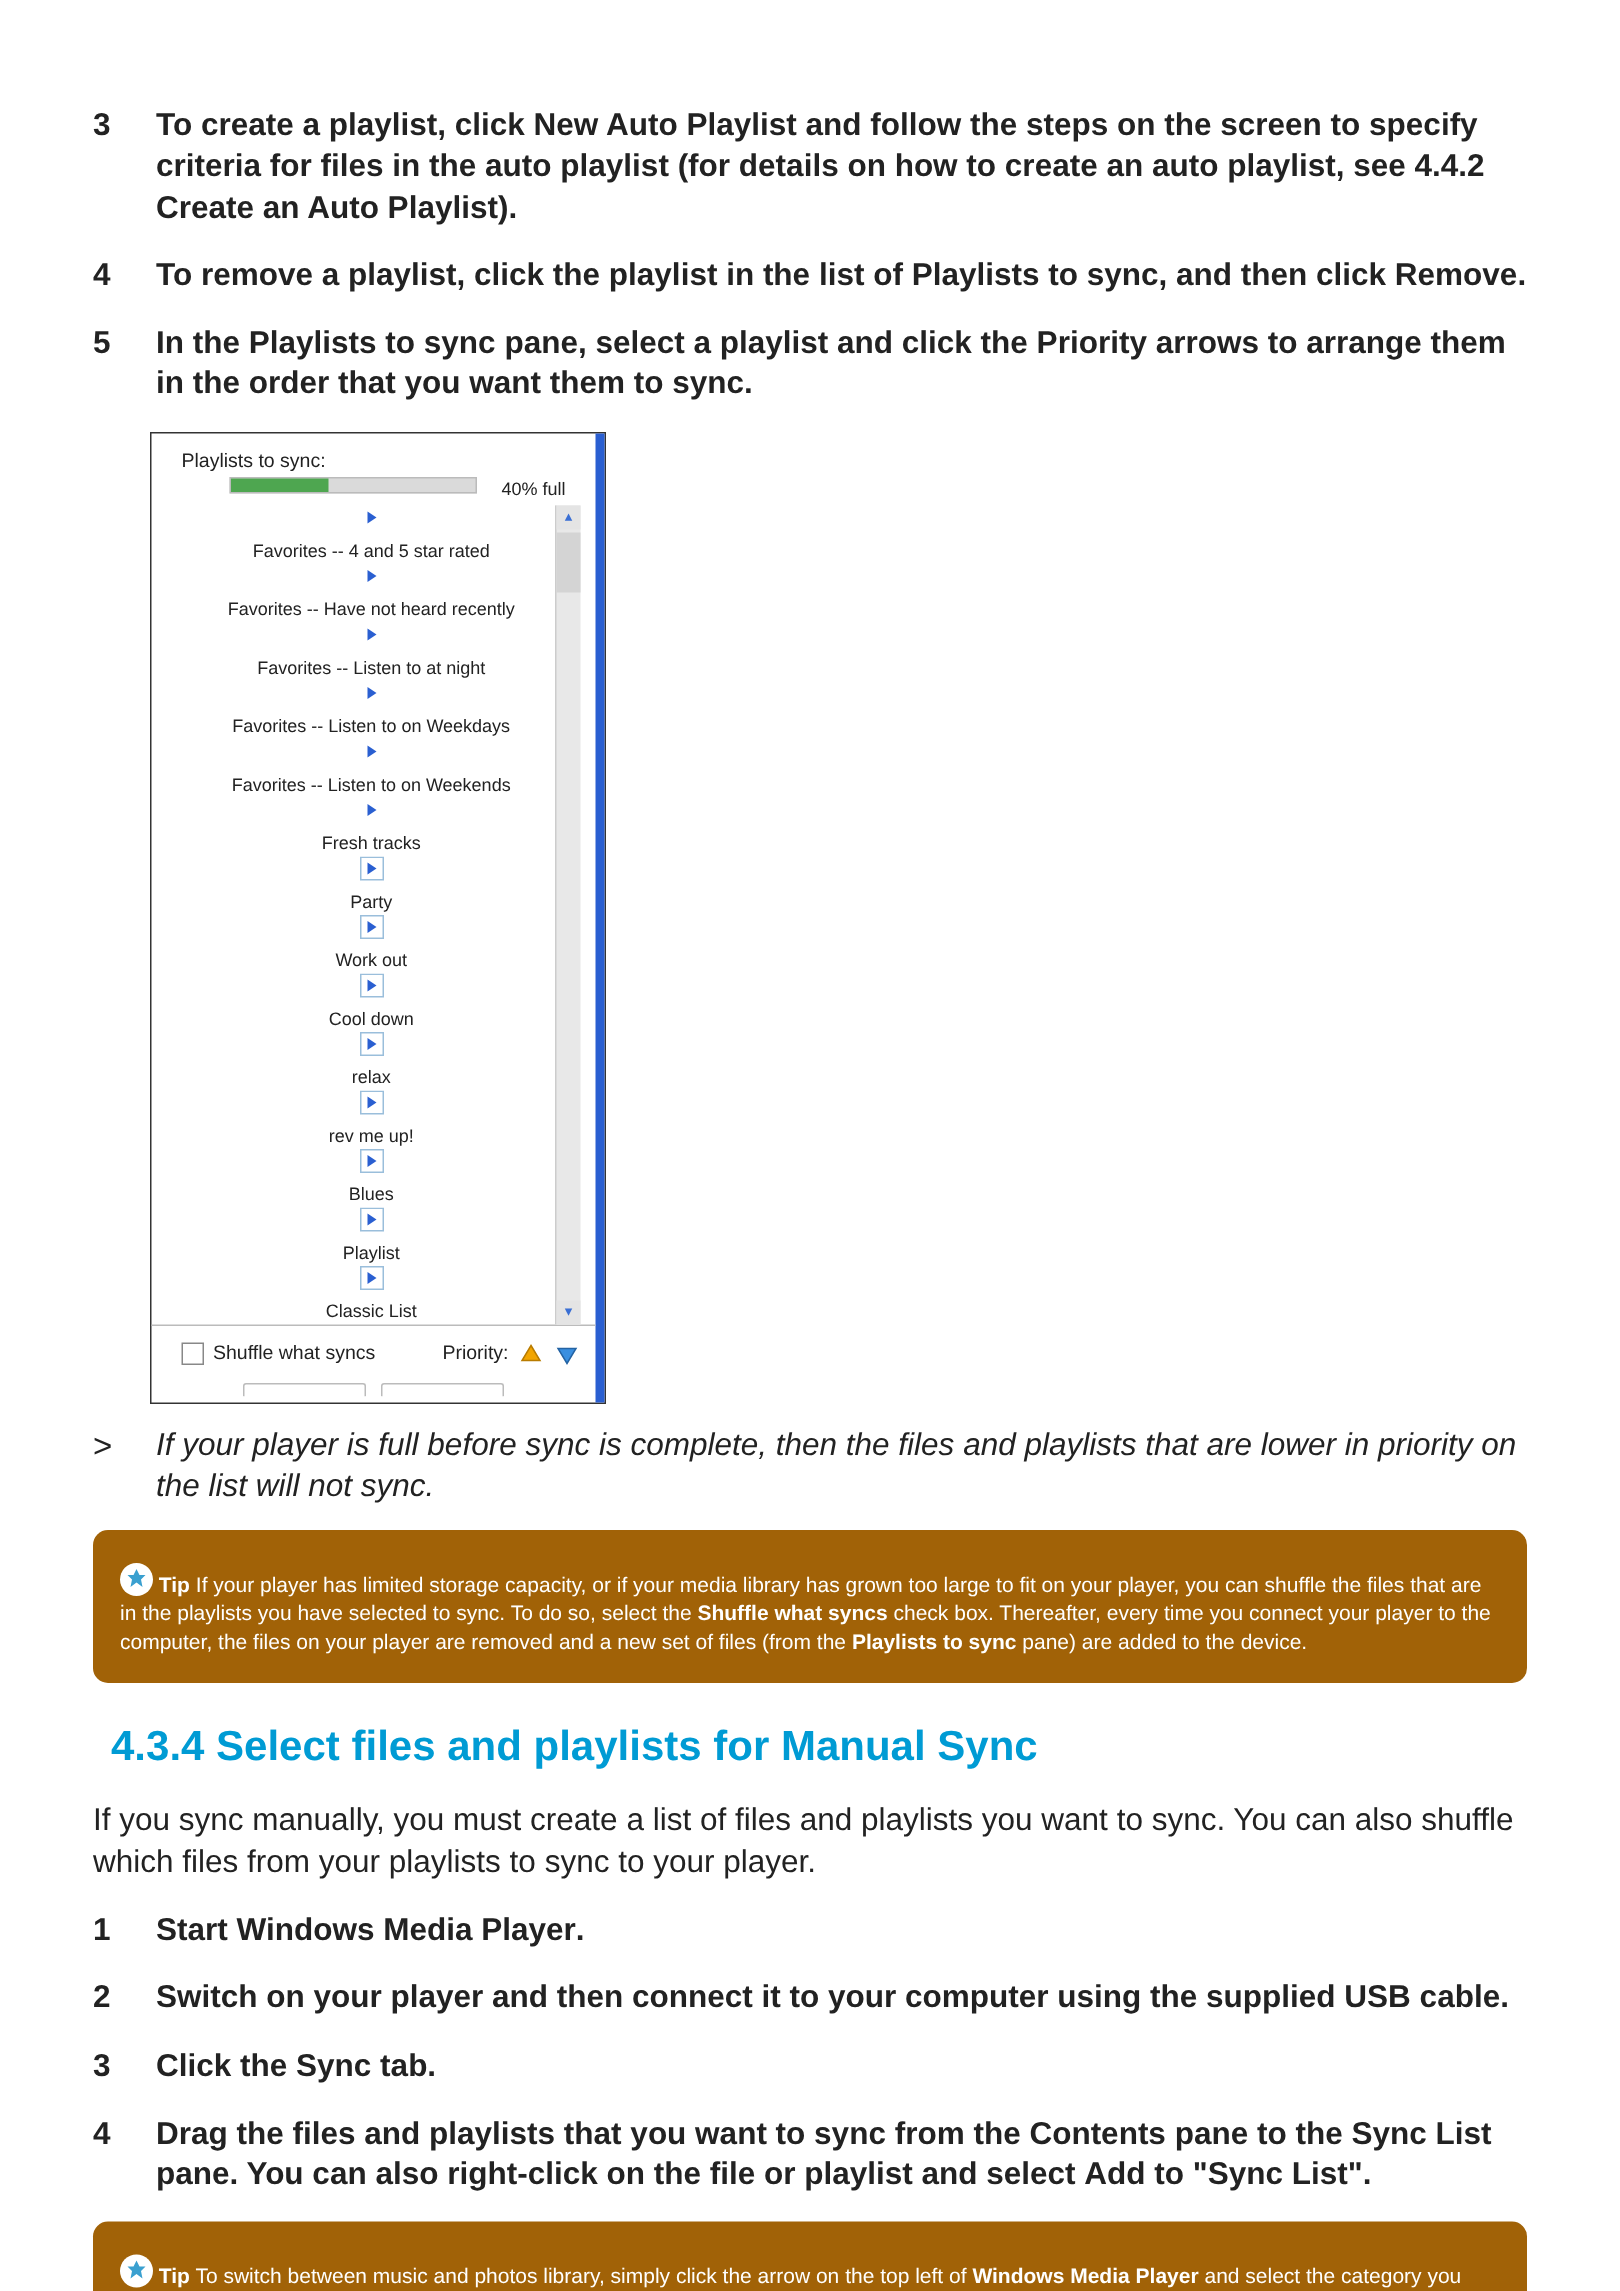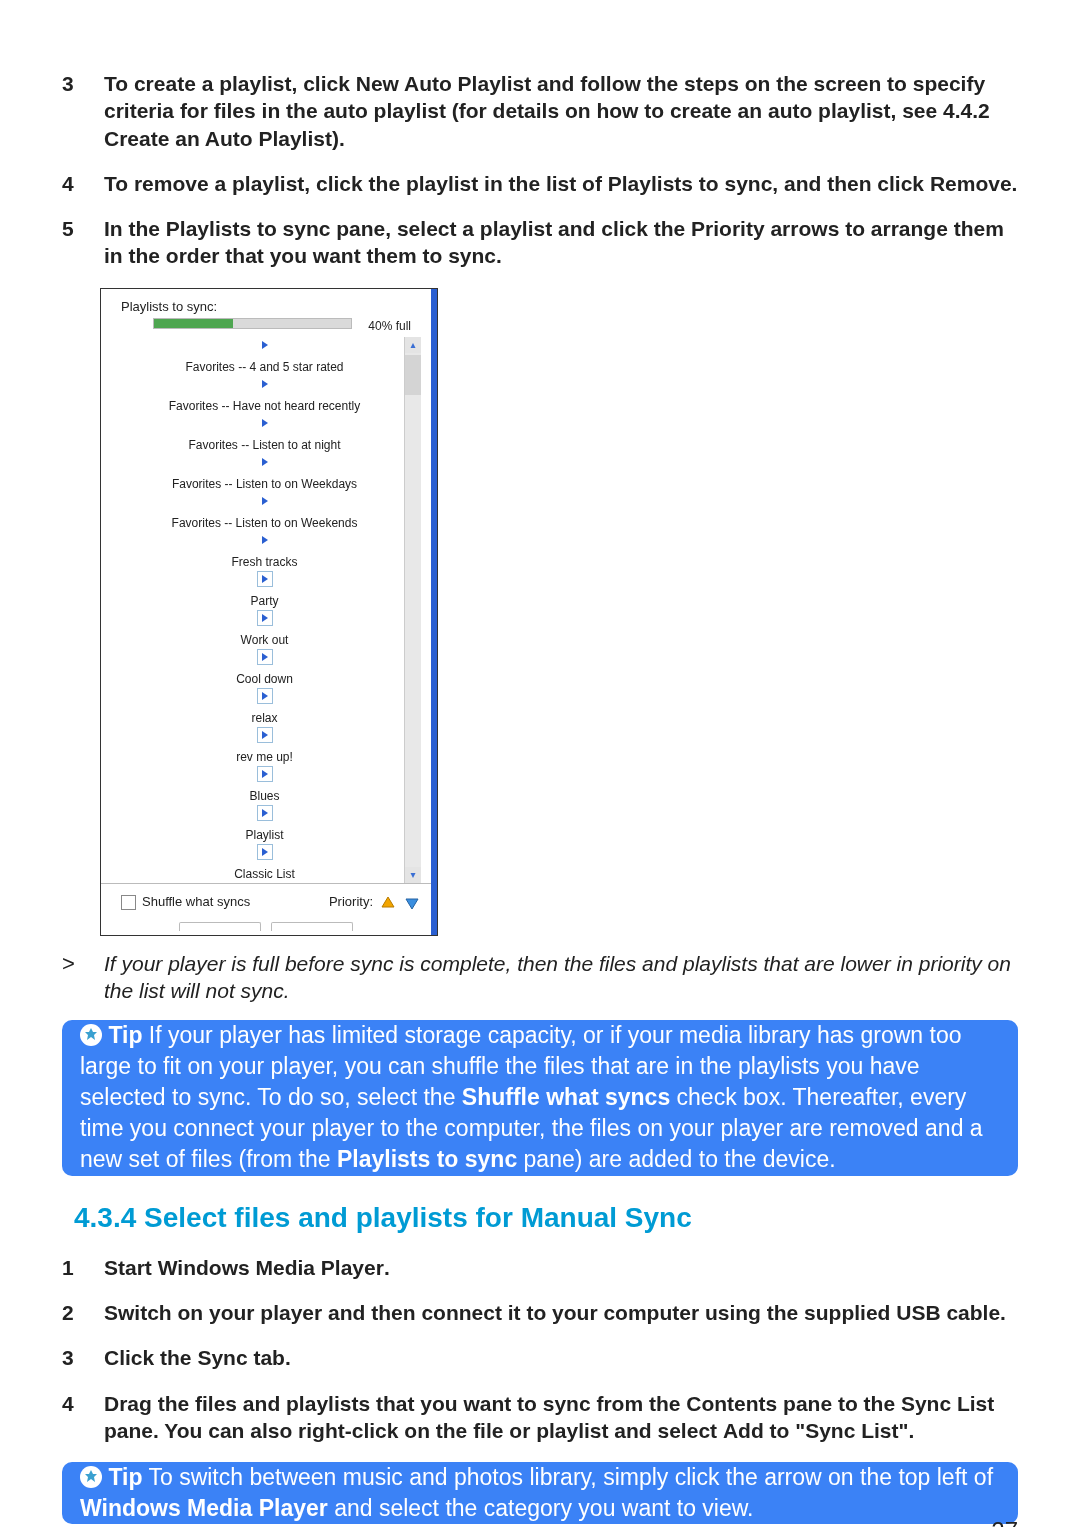--- a/index.html
+++ b/index.html
@@ -51,47 +51,47 @@
     width: 24px;
     flex: 0 0 24px;
     text-align: left;
     font-style: normal;
     font-size: 22px;
     color: #222;
   }
   .gt-body { flex: 1; font-style: italic; }
 
   .tip-box {
-    background: #3b82f6;
+    background: #a16207;
     color: #fff;
     border-radius: 10px;
-    padding: 0 18px;
+    padding: 18px 18px;
     margin: 4px 0 24px 0;
-    font-size: 23px;
+    font-size: 14px;
     line-height: 1.35;
   }
   .tip-icon {
     width: 22px; height: 22px; border-radius: 50%; background: #fff; display:inline-flex;
     align-items:center; justify-content:center; flex:0 0 22px; margin-top:4px;
     position: relative;
   }
   .tip-icon svg { width:16px; height:16px; }
   .tip-label { font-weight: bold; }
   .tip-body-text { }
 
   h2.section {
     color: #009bd4;
     font-weight: bold;
     font-size: 28px;
     margin: 12px 0 18px 12px;
   }
 
   
   .figure {
-    width: 338px;
+    width: 304px;
     margin: 12px 0 14px 38px;
     border: 1px solid #333;
     background: #fff;
     box-sizing: border-box;
     font-family: Tahoma, Arial, sans-serif;
     position: relative;
   }
   .figure-inner { border-right: 6px solid #2a5fd1; padding: 10px 0 0 0; }
   .fig-title-row { padding: 0 10px 2px 20px; font-size: 13px; }
   .fig-full { font-size: 12px; text-align:right; padding-right:10px; }
@@ -329,20 +329,21 @@
       <svg viewBox="0 0 16 16">
           <path d="M8 1 L10 5 L14 5 L11 8 L12 13 L8 10 L4 13 L5 8 L2 5 L6 5 Z" fill="#3aa0d0"></path>
         </svg>
     </span>
     <span class="tip-label">Tip</span>
     <span id="tip1body" class="tip-body-text"><span> If your player has limited storage capacity, or if your media library has grown too large to fit on your player, you can shuffle the files that are in the playlists you have selected to sync. To do so, select the </span><b>Shuffle what syncs</b><span> check box. Thereafter, every time you connect your player to the computer, the files on your player are removed and a new set of files (from the </span><b>Playlists to sync</b><span> pane) are added to the device.</span></span>
   </div>
 
   <h2 class="section">4.3.4 Select files and playlists for Manual Sync</h2>
 
+  <div style="margin-bottom:18px;">If you sync manually, you must create a list of files and playlists you want to sync. You can also shuffle which files from your playlists to sync to your player.</div>
 
   <div id="list2">
       <div class="ol-item">
         <div class="ol-num">1</div>
         <div class="ol-body"><span>Start </span><b>Windows Media Player</b><span>.</span></div>
       </div>
       <div class="ol-item">
         <div class="ol-num">2</div>
         <div class="ol-body"><span>Switch on your player and then connect it to your computer using the supplied USB cable.</span></div>
       </div>

